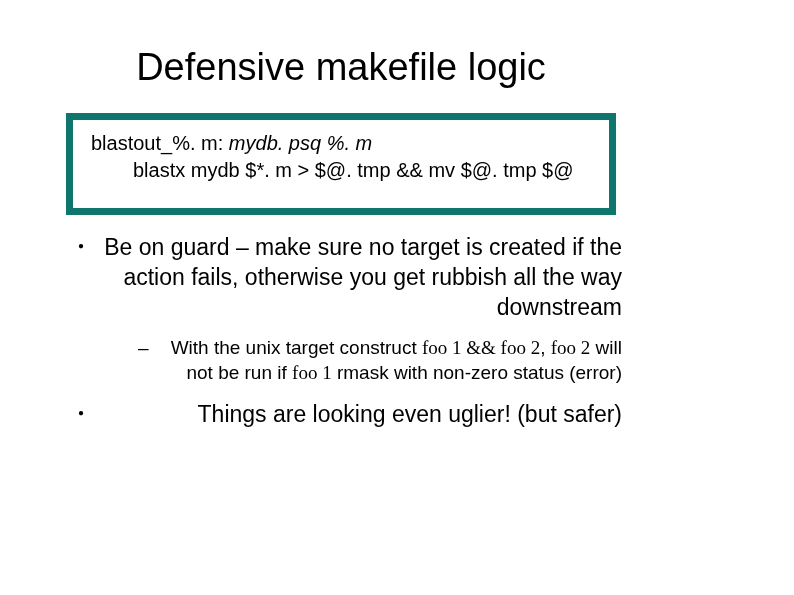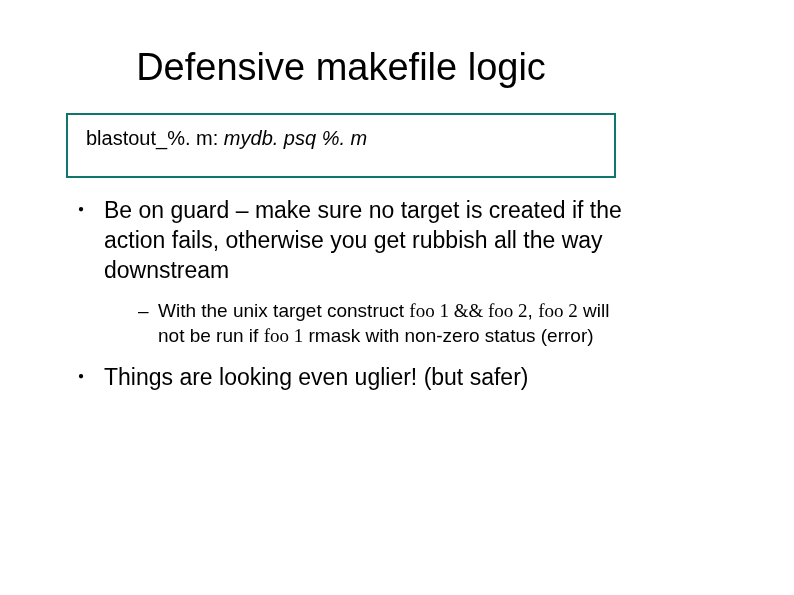--- a/index.html
+++ b/index.html
@@ -18,38 +18,39 @@
     box-sizing: border-box;
   }
   .title {
     text-align: center;
     font-size: 38px;
     font-weight: normal;
     padding-top: 46px;
     padding-bottom: 14px;
   }
   .codebox {
-    border: 2px solid #0f766e;
+    border: 7px solid #0f766e;
     margin: 10px 66px 18px 66px;
     padding: 10px 14px 14px 18px;
     font-size: 20px;
     line-height: 1.35;
   }
   .codebox .indent {
     padding-left: 42px;
   }
   .italic { font-style: italic; }
   .content {
     font-size: 23px;
     margin: 0 60px 0 78px;
   }
   ul.outer {
     list-style: none;
     padding: 0;
     margin: 0;
+    text-align: right;
   }
   ul.outer > li {
     position: relative;
     padding-left: 26px;
     margin-bottom: 14px;
     line-height: 1.3;
   }
   ul.outer > li::before {
     content: "\25CF";
     position: absolute;
@@ -79,20 +80,21 @@
 </style>
 </head>
 <body>
 
 <div class="slide">
 
   <div class="title">Defensive makefile logic</div>
 
   <div class="codebox">
     <div><span>blastout_%. m:</span><span class="italic"> mydb. psq %. m</span></div>
+    <div class="indent"><span>blastx mydb $*. m</span><span> &gt; $@. tmp &amp;&amp; mv $@. tmp   $@</span></div>
     <div class="para-spacer"></div>
   </div>
 
   <div class="content">
     <ul class="outer">
       <li>
         <span>Be on guard – make sure no target is created if the action fails, otherwise you get rubbish all the way downstream</span>
         <ul class="inner">
           <li><span>With the unix target construct </span><span class="mono">foo 1 &amp;&amp; foo 2</span><span>, </span><span class="mono">foo 2</span><span> will not be run if </span><span class="mono">foo 1</span><span> rmask with non-zero status (error)</span></li>
         </ul>

